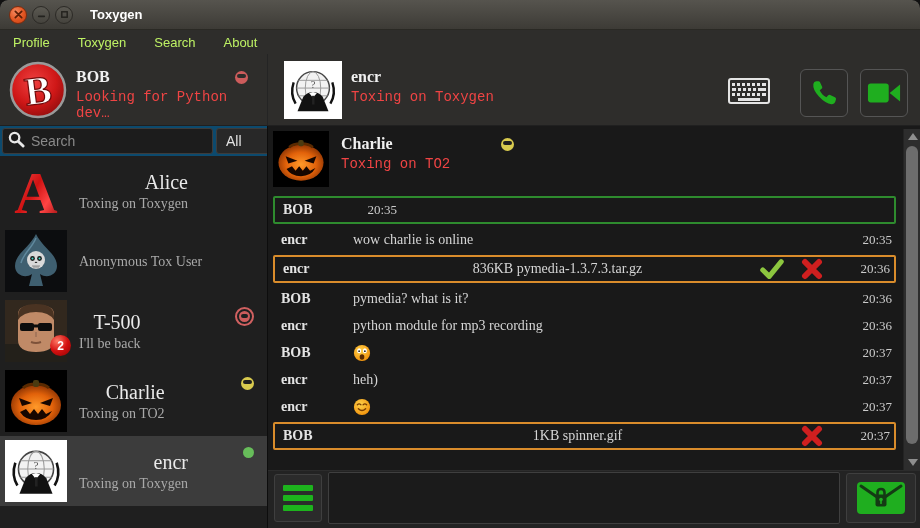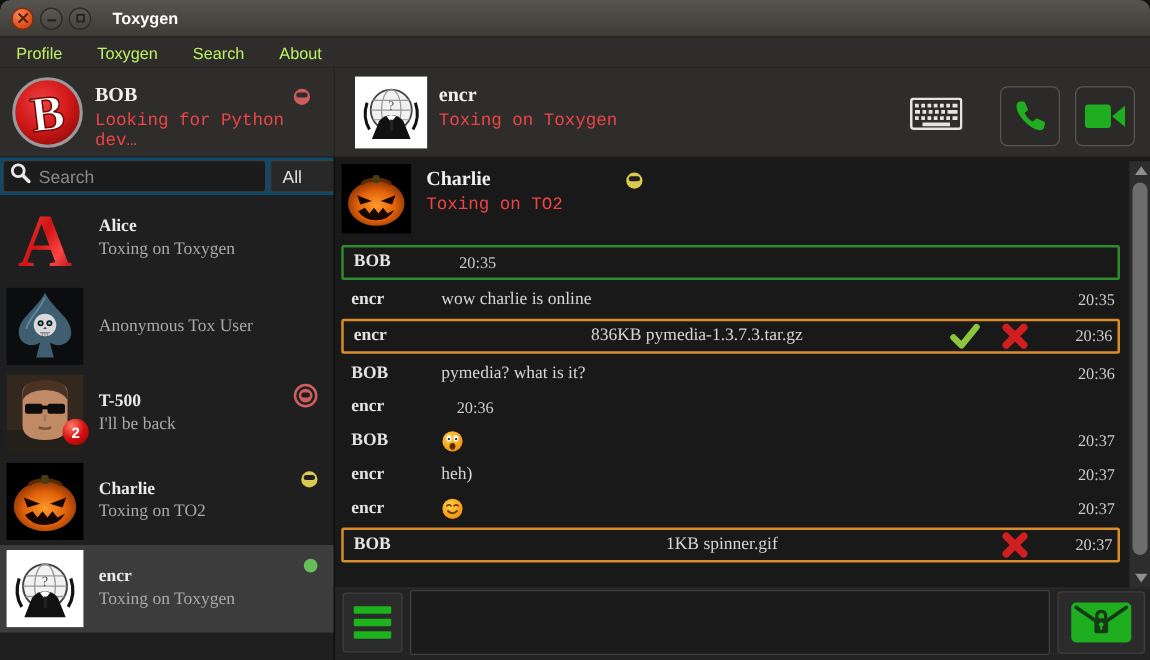--- a/index.html
+++ b/index.html
@@ -54,21 +54,21 @@
   .searchbox { flex:1; background:#1c1c1c; border:1px solid #3c3c3c; border-radius:3px; display:flex; align-items:center; gap:6px; padding-left:5px; }
   .searchbox input { flex:1; background:transparent; border:none; outline:none; color:#cfcfcf; font-size:14px; font-family:"Liberation Sans", sans-serif; min-width:0; }
   .searchbox input::placeholder { color:#8a8a8a; }
   .combo { width:112px; flex:none; background:#282828; border:1px solid #3c3c3c; border-radius:3px; display:flex; align-items:center; justify-content:space-between; padding:0 9px; color:#e2e2e2; font-size:14px; }
   .caret { width:0; height:0; border-left:4px solid transparent; border-right:4px solid transparent; border-top:5px solid #aaaaaa; }
 
   .contactlist { flex:1; overflow:hidden; }
   .contact { height:70px; display:flex; align-items:center; gap:12px; padding-left:5px; position:relative; }
   .contact.selected { background:#3c3c3c; }
   .av62 { width:62px; height:62px; }
-  .cname { font-family:"Liberation Serif", serif; font-weight:bold; font-size:14px; color:#eaeaea; }
+  .cname { font-family:"Liberation Serif", serif; font-weight:normal; font-size:20px; color:#eaeaea;text-align:right; }
   .cstatus { font-family:"Liberation Serif", serif; font-size:14px; color:#a9a9a9; margin-top:2px; }
   .cstateicon { position:absolute; right:13px; top:11px; }
   .badge { position:absolute; left:50px; top:39px; width:21px; height:21px; border-radius:50%; background:radial-gradient(circle at 35% 28%, #ff7a66, #d41111 50%, #8d0000); color:#fff; font-weight:bold; font-size:12px; display:flex; align-items:center; justify-content:center; }
 
   
   .chat { flex:1; display:flex; flex-direction:column; border-left:1px solid #0d0d0d; background:#191919; min-width:0; }
   .messages { flex:1; position:relative; padding:5px 24px 0 5px; overflow:hidden; }
   .peercard { display:flex; gap:12px; height:62px; margin-bottom:3px; }
   .av56 { width:56px; height:56px; }
   .pcmeta { padding-top:4px; }
@@ -415,20 +415,21 @@
         </div>
 
         <div class="mrow">
           <span class="msender">BOB</span>
           <span class="mbody">pymedia? what is it?</span>
           <span class="mtime">20:36</span>
         </div>
 
         <div class="mrow">
           <span class="msender">encr</span>
+          <span class="mbody">python module for mp3 recording</span>
           <span class="mtime">20:36</span>
         </div>
 
         <div class="mrow">
           <span class="msender">BOB</span>
           <span class="mbody">
             <svg width="18" height="18" viewBox="0 0 20 20">
               <defs>
                   <radialGradient id="em1" cx="40%" cy="35%" r="70%">
                     <stop offset="0%" stop-color="#ffd24a"></stop>

